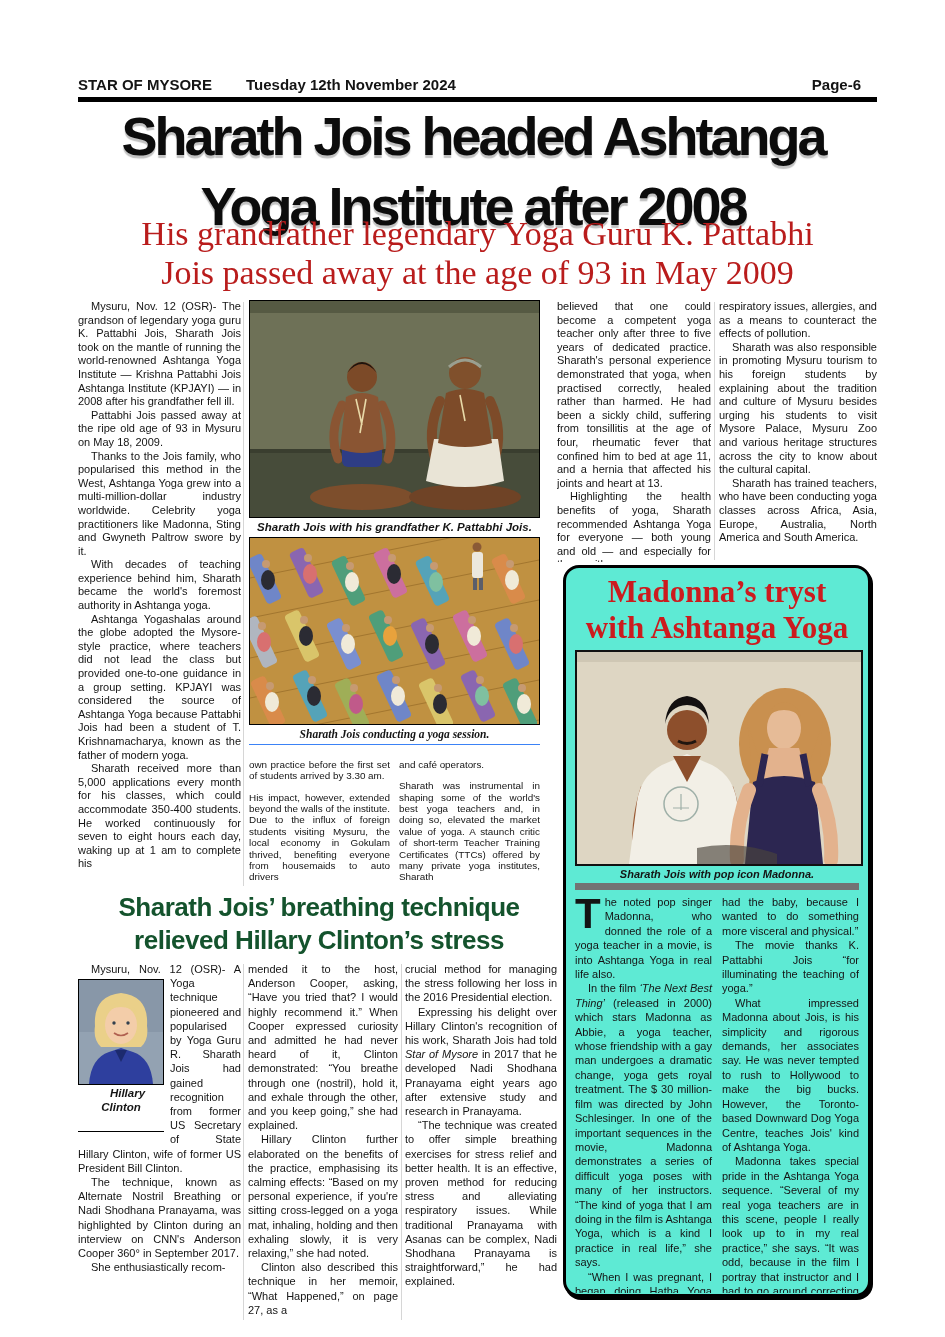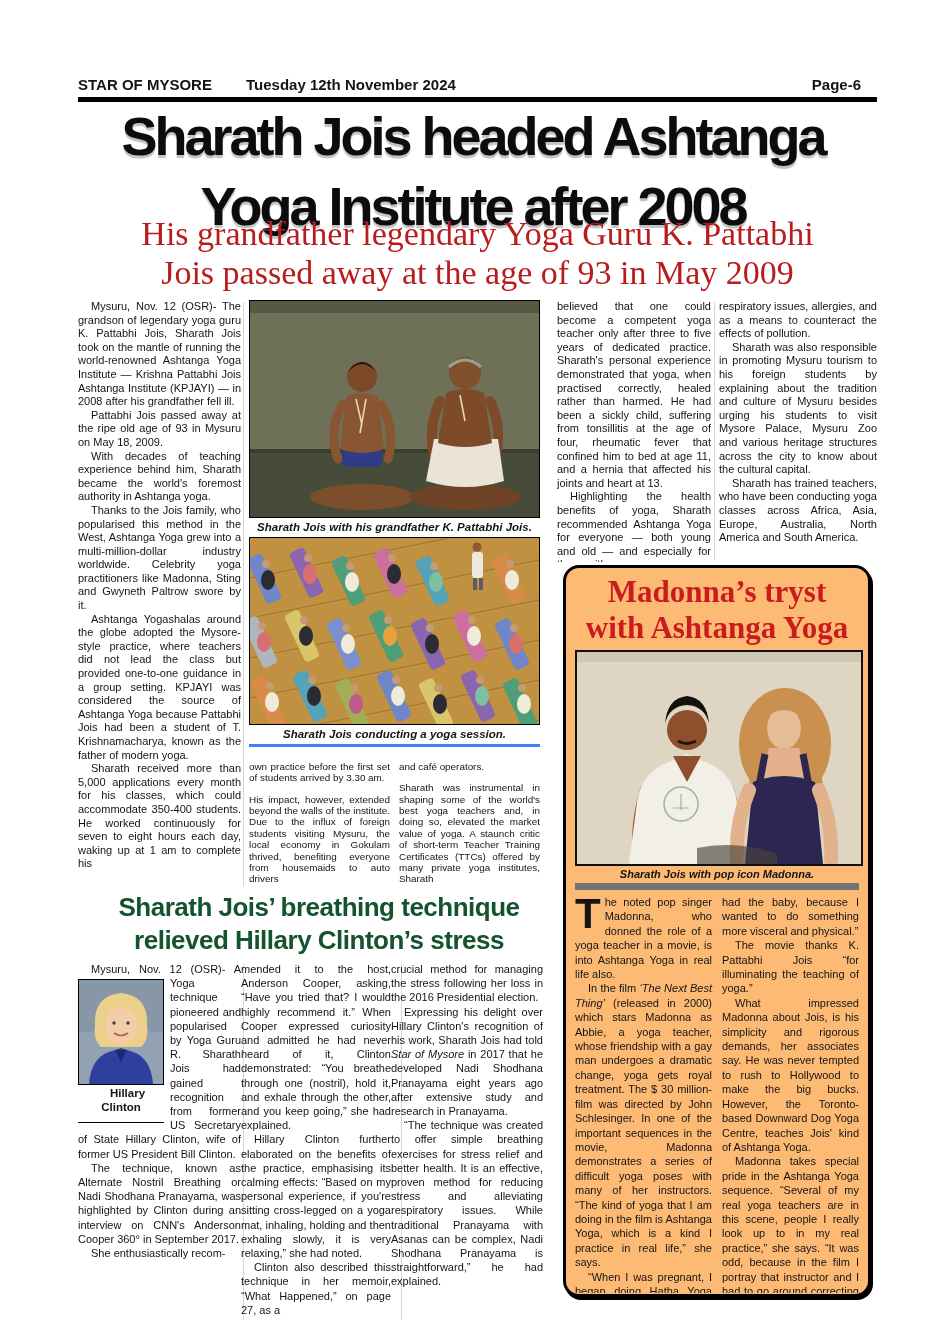--- a/index.html
+++ b/index.html
@@ -27,48 +27,48 @@
   #col1{left:78px;width:163px;height:588px;}
   #col3{left:557px;width:154px;height:262px;}
   #col4{left:719px;width:158px;height:262px;}
   .vr{position:absolute;width:1px;background:#d6d6d6;}
 
   
   #center{position:absolute;left:249px;top:300px;width:291px;}
   .photoframe{border:1px solid #000;background:#888;}
   .photoframe svg{display:block;}
   .cap{font-size:11.5px;font-weight:bold;font-style:italic;text-align:center;padding:3px 0 4px 0;}
-  .cap.underlined{border-bottom:3px solid #3b82f6;}
+  .cap.underlined{border-bottom:1px solid #3b82f6;font-family:Liberation Serif, serif;}
   .midcols{display:flex;gap:9px;margin-top:4px;font-size:9.9px;line-height:11.4px;text-align:justify;}
   .midcols > div{width:141px;}
 
   
   .madonna{position:absolute;left:563px;top:565px;width:308px;height:732px;box-sizing:border-box;
-           border:3px solid #000;border-radius:16px;box-shadow:2px 3px 0 #000;background:#fdba74;
+           border:3px solid #000;border-radius:16px;box-shadow:2px 3px 0 #000;background:#5eead4;
            padding:6px 9px;overflow:hidden;}
   .mhead{text-align:center;font-family:"Liberation Serif","DejaVu Serif",serif;font-weight:bold;
          font-size:31px;line-height:36px;}
   .mphoto{margin:4px auto 0 auto;width:284px;border:2px solid #111;background:#ccc;}
   .mphoto svg{display:block;}
   .mcap{font-size:11px;font-weight:bold;font-style:italic;text-align:center;padding:2px 0 3px 0;border-bottom:7px solid #737373;}
   .mcols{display:flex;gap:10px;margin-top:5px;font-size:11px;line-height:14.4px;text-align:justify;height:398px;overflow:hidden;}
   .mcols > div{width:137px;}
   .dc{float:left;font-size:42px;line-height:34px;font-weight:bold;padding:2px 4px 0 0;}
 
   
   .clin-head{position:absolute;left:80px;top:891px;width:478px;text-align:center;
              font-weight:bold;font-size:26px;line-height:33px;letter-spacing:-0.5px;color:#14532d;}
-  .clin-cols{position:absolute;left:78px;top:962px;width:482px;height:364px;display:flex;
+  .clin-cols{position:absolute;left:78px;top:962px;width:482px;height:364px;display:flex;gap:7px;
              font-size:11px;line-height:14.2px;text-align:justify;overflow:hidden;}
   .clin-col{overflow:hidden;}
   #ccol1{width:163px;} #ccol2{width:150px;} #ccol3{width:152px;}
   .hfig{float:left;width:86px;margin:3px 6px 1px 0;display:block;}
   .hfig .photoframe{display:block;}
-  .hcap{display:block;font-size:11.5px;font-weight:bold;text-align:center;
-        padding:1px 0 7px 0;border-bottom:1px solid #000;}
+  .hcap{display:block;font-size:11.5px;font-weight:bold;font-style:italic;text-align:center;
+        padding:1px 0 16px 0;border-bottom:1px solid #000;}
   i{font-style:italic;}
 </style>
 </head>
 <body>
 
 <div class="page">
 
   <div class="hdr">
     <span class="paper">STAR OF MYSORE</span>
     <span class="date">Tuesday 12th November 2024</span>
@@ -81,22 +81,22 @@
     <div>Yoga Institute after 2008</div>
   </div>
   <div class="subhead" style="color:#b91c1c">
     <div>His grandfather legendary Yoga Guru K. Pattabhi</div>
     <div>Jois passed away at the age of 93 in May 2009</div>
   </div>
 
   <div class="bodycol" id="col1">
     <p>Mysuru, Nov. 12 (OSR)- The grandson of legendary yoga guru K. Pattabhi Jois, Sharath Jois took on the mantle of running the world-renowned Ashtanga Yoga Institute — Krishna Pattabhi Jois Ashtanga Institute (KPJAYI) — in 2008 after his grandfather fell ill.</p>
     <p>Pattabhi Jois passed away at the ripe old age of 93 in Mysuru on May 18, 2009.</p>
+    <p>Thanks to the Jois family, who popularised this method in the West, Ashtanga Yoga grew into a multi-million-dollar industry worldwide. Celebrity yoga practitioners like Madonna, Sting and Gwyneth Paltrow swore by it.</p>
     <p>With decades of teaching experience behind him, Sharath became the world's foremost authority in Ashtanga yoga.</p>
-    <p>Thanks to the Jois family, who popularised this method in the West, Ashtanga Yoga grew into a multi-million-dollar industry worldwide. Celebrity yoga practitioners like Madonna, Sting and Gwyneth Paltrow swore by it.</p>
     <p>Ashtanga Yogashalas around the globe adopted the Mysore-style practice, where teachers did not lead the class but provided one-to-one guidance in a group setting. KPJAYI was considered the source of Ashtanga Yoga because Pattabhi Jois had been a student of T. Krishnamacharya, known as the father of modern yoga.</p>
     <p>Sharath received more than 5,000 applications every month for his classes, which could accommodate 350-400 students. He worked continuously for seven to eight hours each day, waking up at 1 am to complete his</p>
   </div>
 
   <div id="center">
     <div class="photoframe">
       <svg width="289" height="216" viewBox="0 0 289 216" xmlns="http://www.w3.org/2000/svg">
         <rect width="289" height="216" fill="#6e7157"></rect>
         <rect width="289" height="12" fill="#565a43"></rect>
         <rect y="148" width="289" height="68" fill="#474c3a"></rect>

